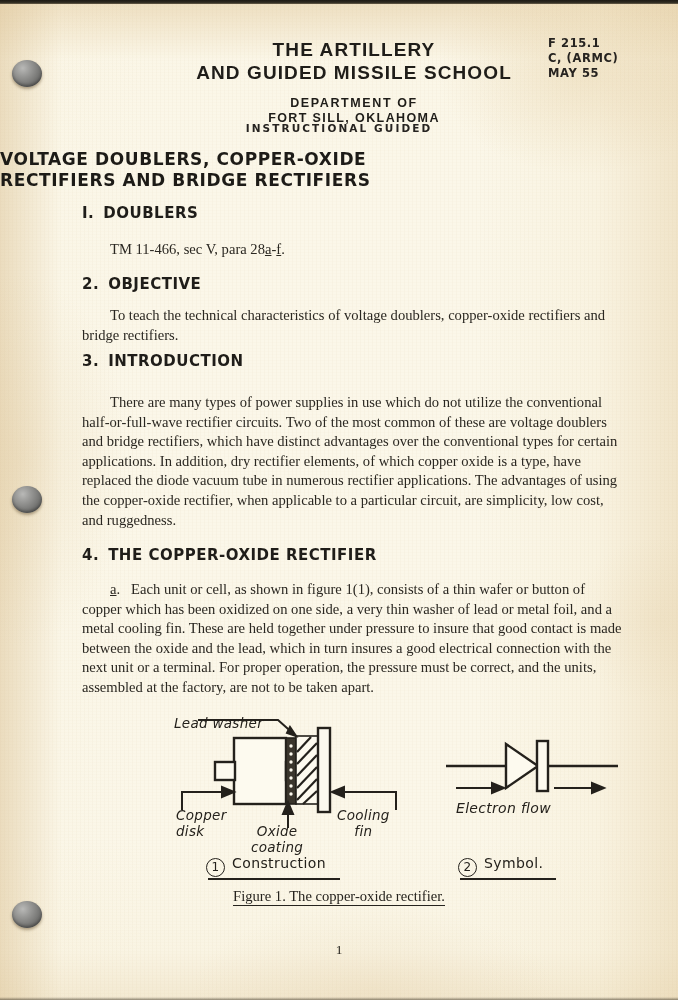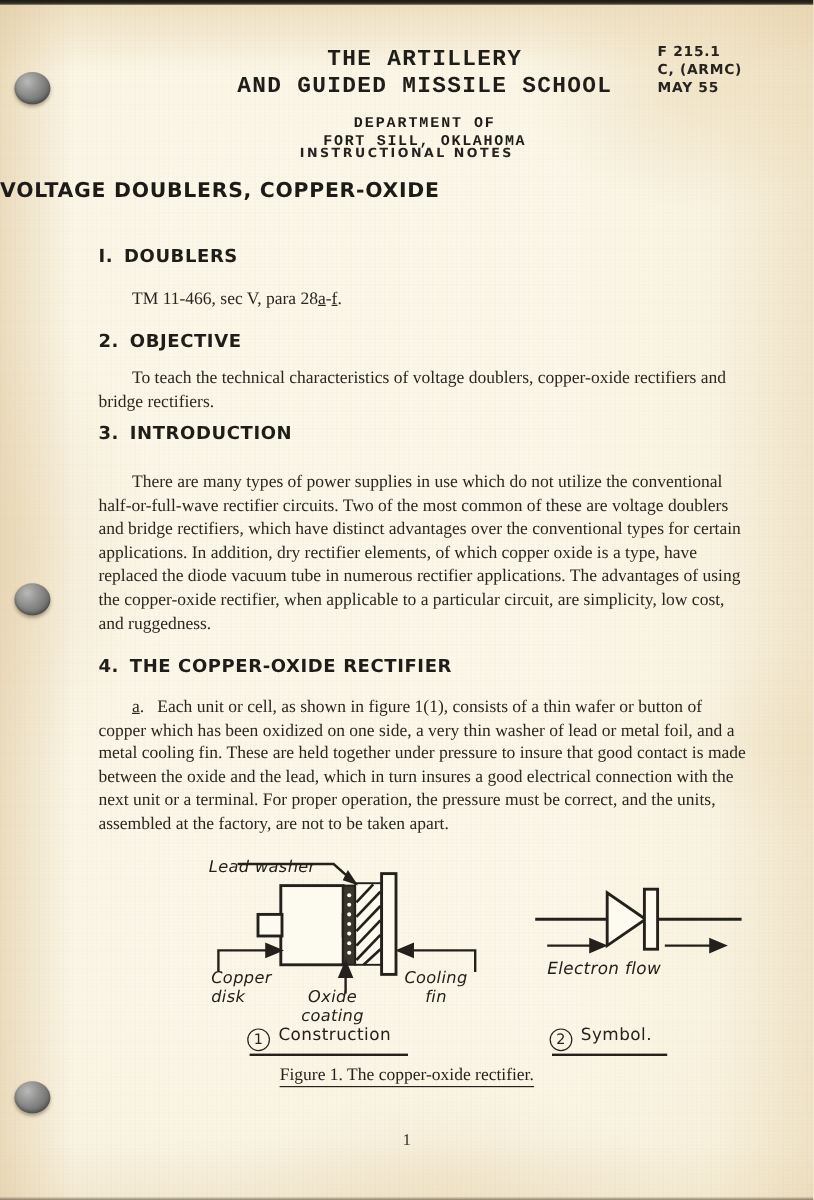--- a/index.html
+++ b/index.html
@@ -86,21 +86,21 @@
     font-size: 11.5px;
     letter-spacing: .6px;
     line-height: 15px;
     color: #262320;
   }
 
   .org {
     position: absolute;
     left: 0; right: 0; top: 38px;
     text-align: center;
-    font-family: Liberation Mono, monospace;
+    font-family: Liberation Sans, sans-serif;
     color: #1f1d19;
     padding-left: 30px;
   }
   .org .l1 {
     font-weight: bold;
     font-size: 19px;
     letter-spacing: 1.1px;
     line-height: 23px;
   }
   .org .l2 {
@@ -239,24 +239,25 @@
       <div>MAY 55</div>
     </div>
 
     <div class="org">
       <div class="l1">THE ARTILLERY</div>
       <div class="l1">AND GUIDED MISSILE SCHOOL</div>
       <div class="l2">DEPARTMENT OF</div>
       <div class="l3">FORT SILL, OKLAHOMA</div>
     </div>
 
-    <div class="notes">INSTRUCTIONAL NOTES</div>
+    <div class="notes">INSTRUCTIONAL GUIDED</div>
 
     <div class="doc-title">
       <div>VOLTAGE DOUBLERS, COPPER-OXIDE</div>
+      <div>RECTIFIERS AND BRIDGE RECTIFIERS</div>
     </div>
 
     <div class="sec" style="top:204px;">
       <span class="num">I.</span><span>DOUBLERS</span>
     </div>
     <div class="para" style="top:240px; left:110px;">
       <span>TM 11-466, sec V, para 28</span><span class="u">a</span><span>-</span><span class="u">f</span><span>.</span>
     </div>
 
     <div class="sec" style="top:275px;">

